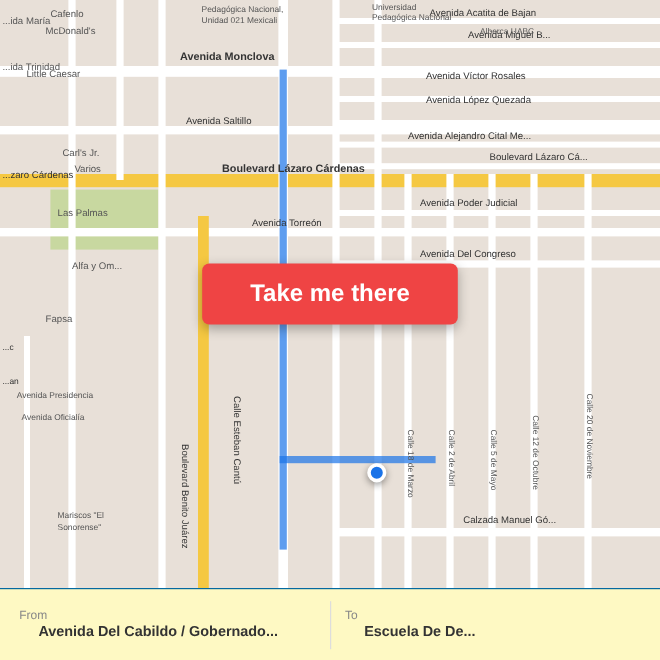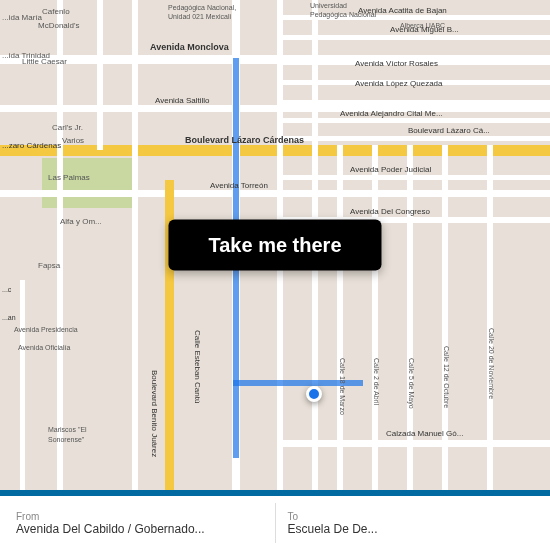--- a/index.html
+++ b/index.html
@@ -20,21 +20,21 @@
       background-color: #e8e0d8;
       padding-left: 43px;
     }
 
     
     #cta-button {
       position: absolute;
       left: 50%;
       top: 50%;
       transform: translate(-50%, -50%);
-      background: #000000;
+      background: #ef4444;
       color: white;
       border: none;
       border-radius: 6px;
       padding: 14px 40px;
       font-size: 20px;
       font-weight: bold;
       cursor: pointer;
       white-space: nowrap;
       box-shadow: 0 3px 10px rgba(0,0,0,0.3);
       z-index: 10;
@@ -49,47 +49,48 @@
       background: #1a73e8;
       border: 3px solid #fff;
       box-shadow: 0 2px 6px rgba(0,0,0,0.4);
       z-index: 5;
     }
 
     
     #bottom-bar {
       width: 550px;
       height: 60px;
-      background: #ffffff;
+      background: #fef9c3;
       display: flex;
       align-items: center;
       justify-content: space-between;
       padding: 0 16px;
-      border-top: 6px solid #0369a1;
+      border-top: 1px solid #0369a1;
     }
 
     .bottom-bar-item {
       display: flex;
       flex-direction: column;
       align-items: flex-start;
       flex: 1;
     }
 
     .bottom-bar-label {
       font-size: 10px;
       color: #888;
     }
     .bottom-bar-value {
       font-size: 12px;
       color: #333;
-      font-weight: 400;
+      font-weight: 700;
       max-width: 200px;
       overflow: hidden;
       text-overflow: ellipsis;
       white-space: nowrap;
+      margin-left: 16px;
     }
 
     .bottom-bar-divider {
       width: 1px;
       height: 40px;
       background: #ddd;
       margin: 0 12px;
     }
 
     

